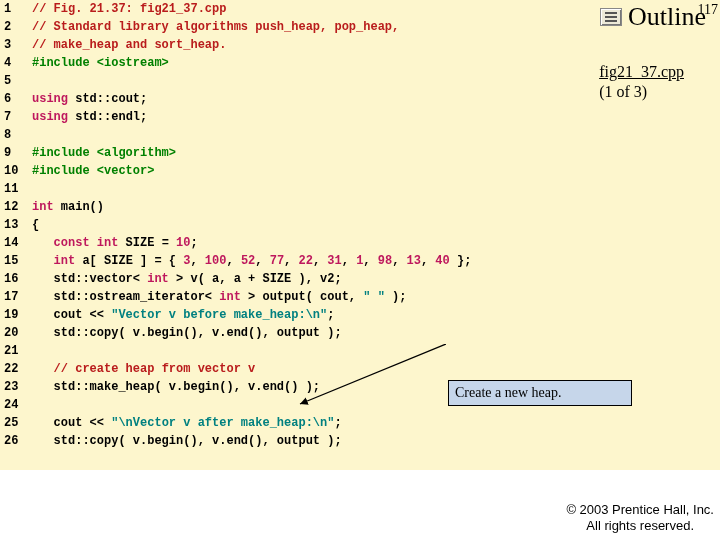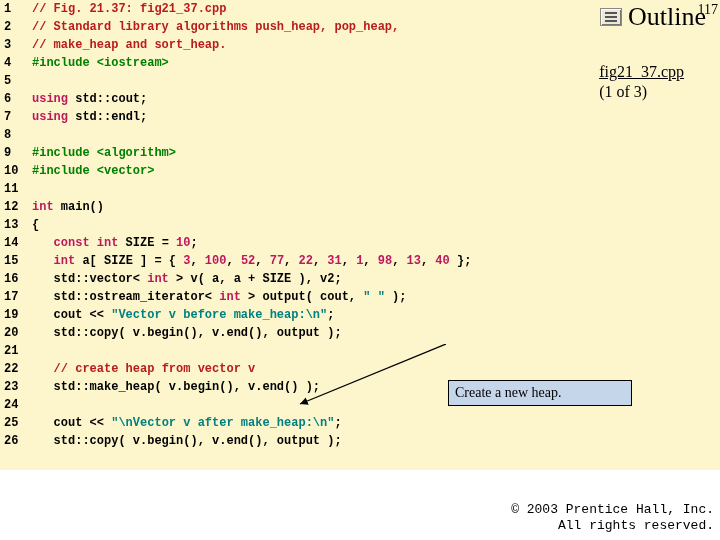--- a/index.html
+++ b/index.html
@@ -112,22 +112,22 @@
     left: 296px;
     top: 344px;
     width: 150px;
     height: 62px;
     pointer-events: none;
   }
   .footer {
     position: absolute;
     right: 6px;
     bottom: 6px;
-    text-align: right;
-    font-family: Liberation Mono, monospace;
+    text-align: center;
+    font-family: Liberation Sans, sans-serif;
     font-size: 13px;
     line-height: 16px;
   }
 </style>
 </head>
 <body>
 
 <div class="code-area">
   <div id="code-lines">
       <div class="line">

